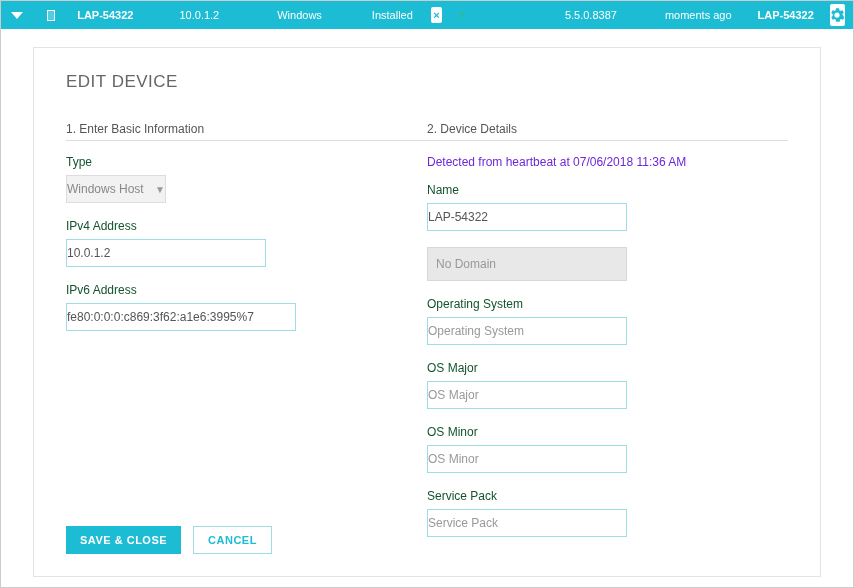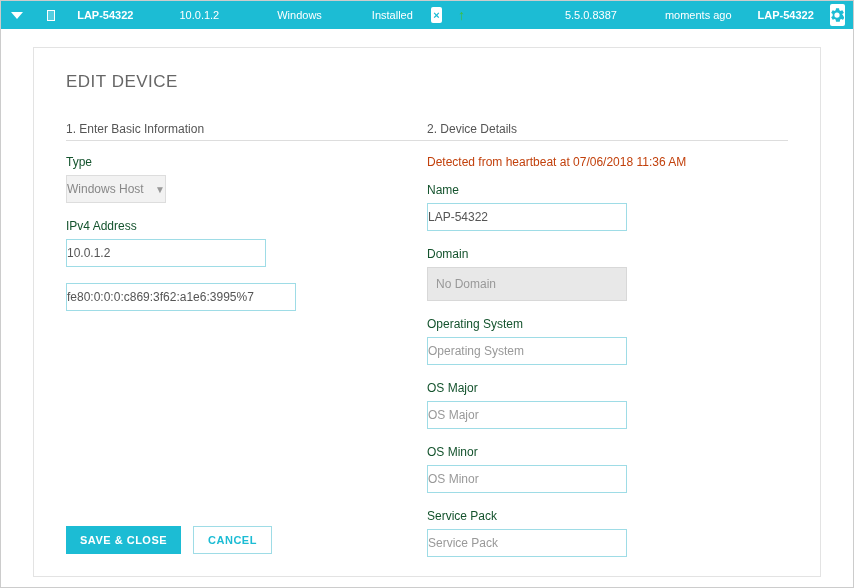--- a/index.html
+++ b/index.html
@@ -79,21 +79,21 @@
     }
     .cols { display: flex; }
     .col { flex: 1; }
     .section-head {
       font-size: 12px;
       color: #555;
       border-bottom: 1px solid #ddd;
       padding-bottom: 4px;
       margin-bottom: 14px;
     }
-    .detected { font-size: 12px; color: #c2410c; margin-bottom: 14px; }
+    .detected { font-size: 12px; color: #6d28d9; margin-bottom: 14px; }
     .field-label { font-size: 12px; color: #14532d; margin-bottom: 6px; }
     .field-wrap { margin-bottom: 16px; }
     input.tf, .select-box, .placeholder-box {
       width: 200px;
       height: 28px;
       border: 1px solid #9edce6;
       padding: 0 0;
       font-size: 12px;
       color: #555;
       font-family: inherit;
@@ -172,35 +172,35 @@
           <span class="caret">▼</span>
         </div>
       </div>
 
       <div class="field-wrap">
         <div class="field-label">IPv4 Address</div>
         <input class="tf" type="text" value="10.0.1.2" style="">
       </div>
 
       <div class="field-wrap">
+        <div class="field-label">IPv6 Address</div>
         <input class="tf" type="text" style="width: 230px;" value="fe80:0:0:0:c869:3f62:a1e6:3995%7">
       </div>
     </div>
 
     <div class="col">
       <div class="section-head">2. Device Details</div>
       <div class="detected">Detected from heartbeat at 07/06/2018 11:36 AM</div>
 
       <div class="field-wrap">
         <div class="field-label">Name</div>
         <input class="tf" type="text" value="LAP-54322" style="">
       </div>
 
       <div class="field-wrap">
-        <div class="field-label">Domain</div>
         <div class="disabled-box">
           <span>No Domain</span>
         </div>
       </div>
 
       <div class="field-wrap">
         <div class="field-label">Operating System</div>
         <input class="tf" type="text" placeholder="Operating System" style="">
       </div>
 

